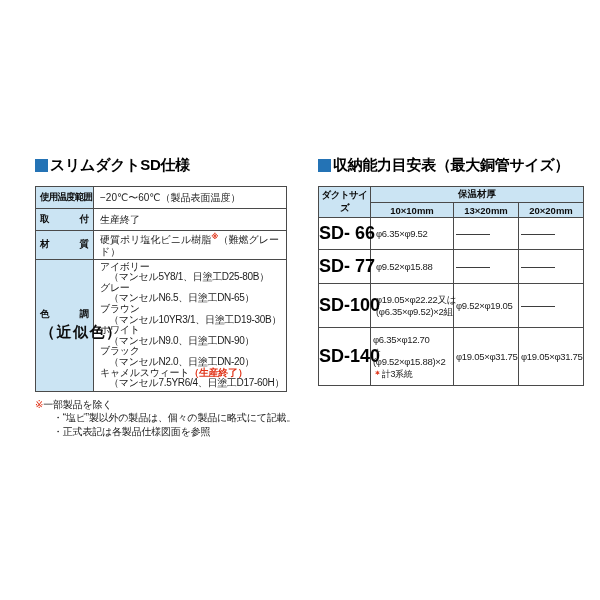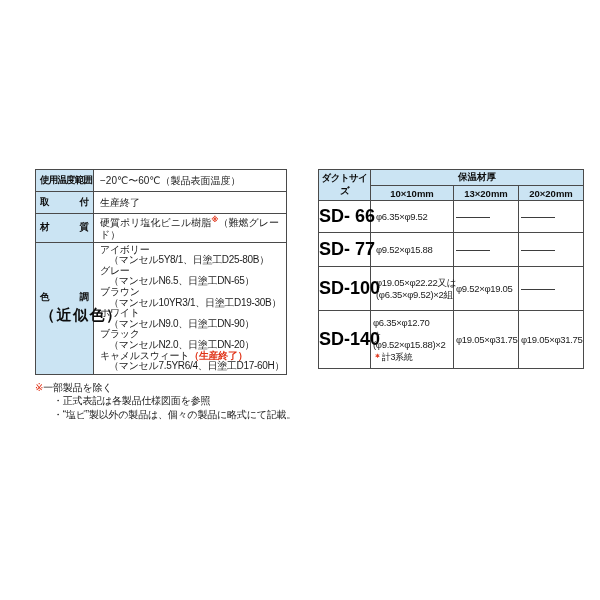--- a/index.html
+++ b/index.html
@@ -86,20 +86,24 @@
   .fn-indent{ margin-left:18px; white-space:nowrap; letter-spacing:-0.2px; }
   .fn-indent2{ margin-left:10px; white-space:nowrap; }
   .fn-line{ white-space:nowrap; letter-spacing:-0.2px; }
 </style>
 </head>
 <body>
 
 <div class="page">
 
   <section class="panel panel-left">
+    <h2 class="panel-title">
+      <span class="title-square"></span>
+      <span>スリムダクトSD仕様</span>
+    </h2>
 
     <table class="spec-table">
       <tbody>
         <tr>
           <th>
             <span class="th-range">使用温度範囲</span>
           </th>
           <td>−20℃〜60℃（製品表面温度）</td>
         </tr>
         <tr>
@@ -147,26 +151,30 @@
               </div>
           </td>
         </tr>
       </tbody>
     </table>
 
     <div class="footnote">
       <div class="fn-line">
         <span class="fn-mark">※</span><span>一部製品を除く</span>
       </div>
+      <div class="fn-indent">・“塩ビ”製以外の製品は、個々の製品に略式にて記載。</div>
       <div class="fn-indent">・正式表記は各製品仕様図面を参照</div>
-      <div class="fn-indent">・“塩ビ”製以外の製品は、個々の製品に略式にて記載。</div>
     </div>
   </section>
 
   <section class="panel panel-right">
+    <h2 class="panel-title">
+      <span class="title-square"></span>
+      <span>収納能力目安表（最大銅管サイズ）</span>
+    </h2>
 
     <table class="storage-table">
       <colgroup>
         <col style="width:52px">
           <col style="width:83px">
           <col style="width:65px">
           <col style="width:65px">
       </colgroup>
       <thead>
         <tr>

